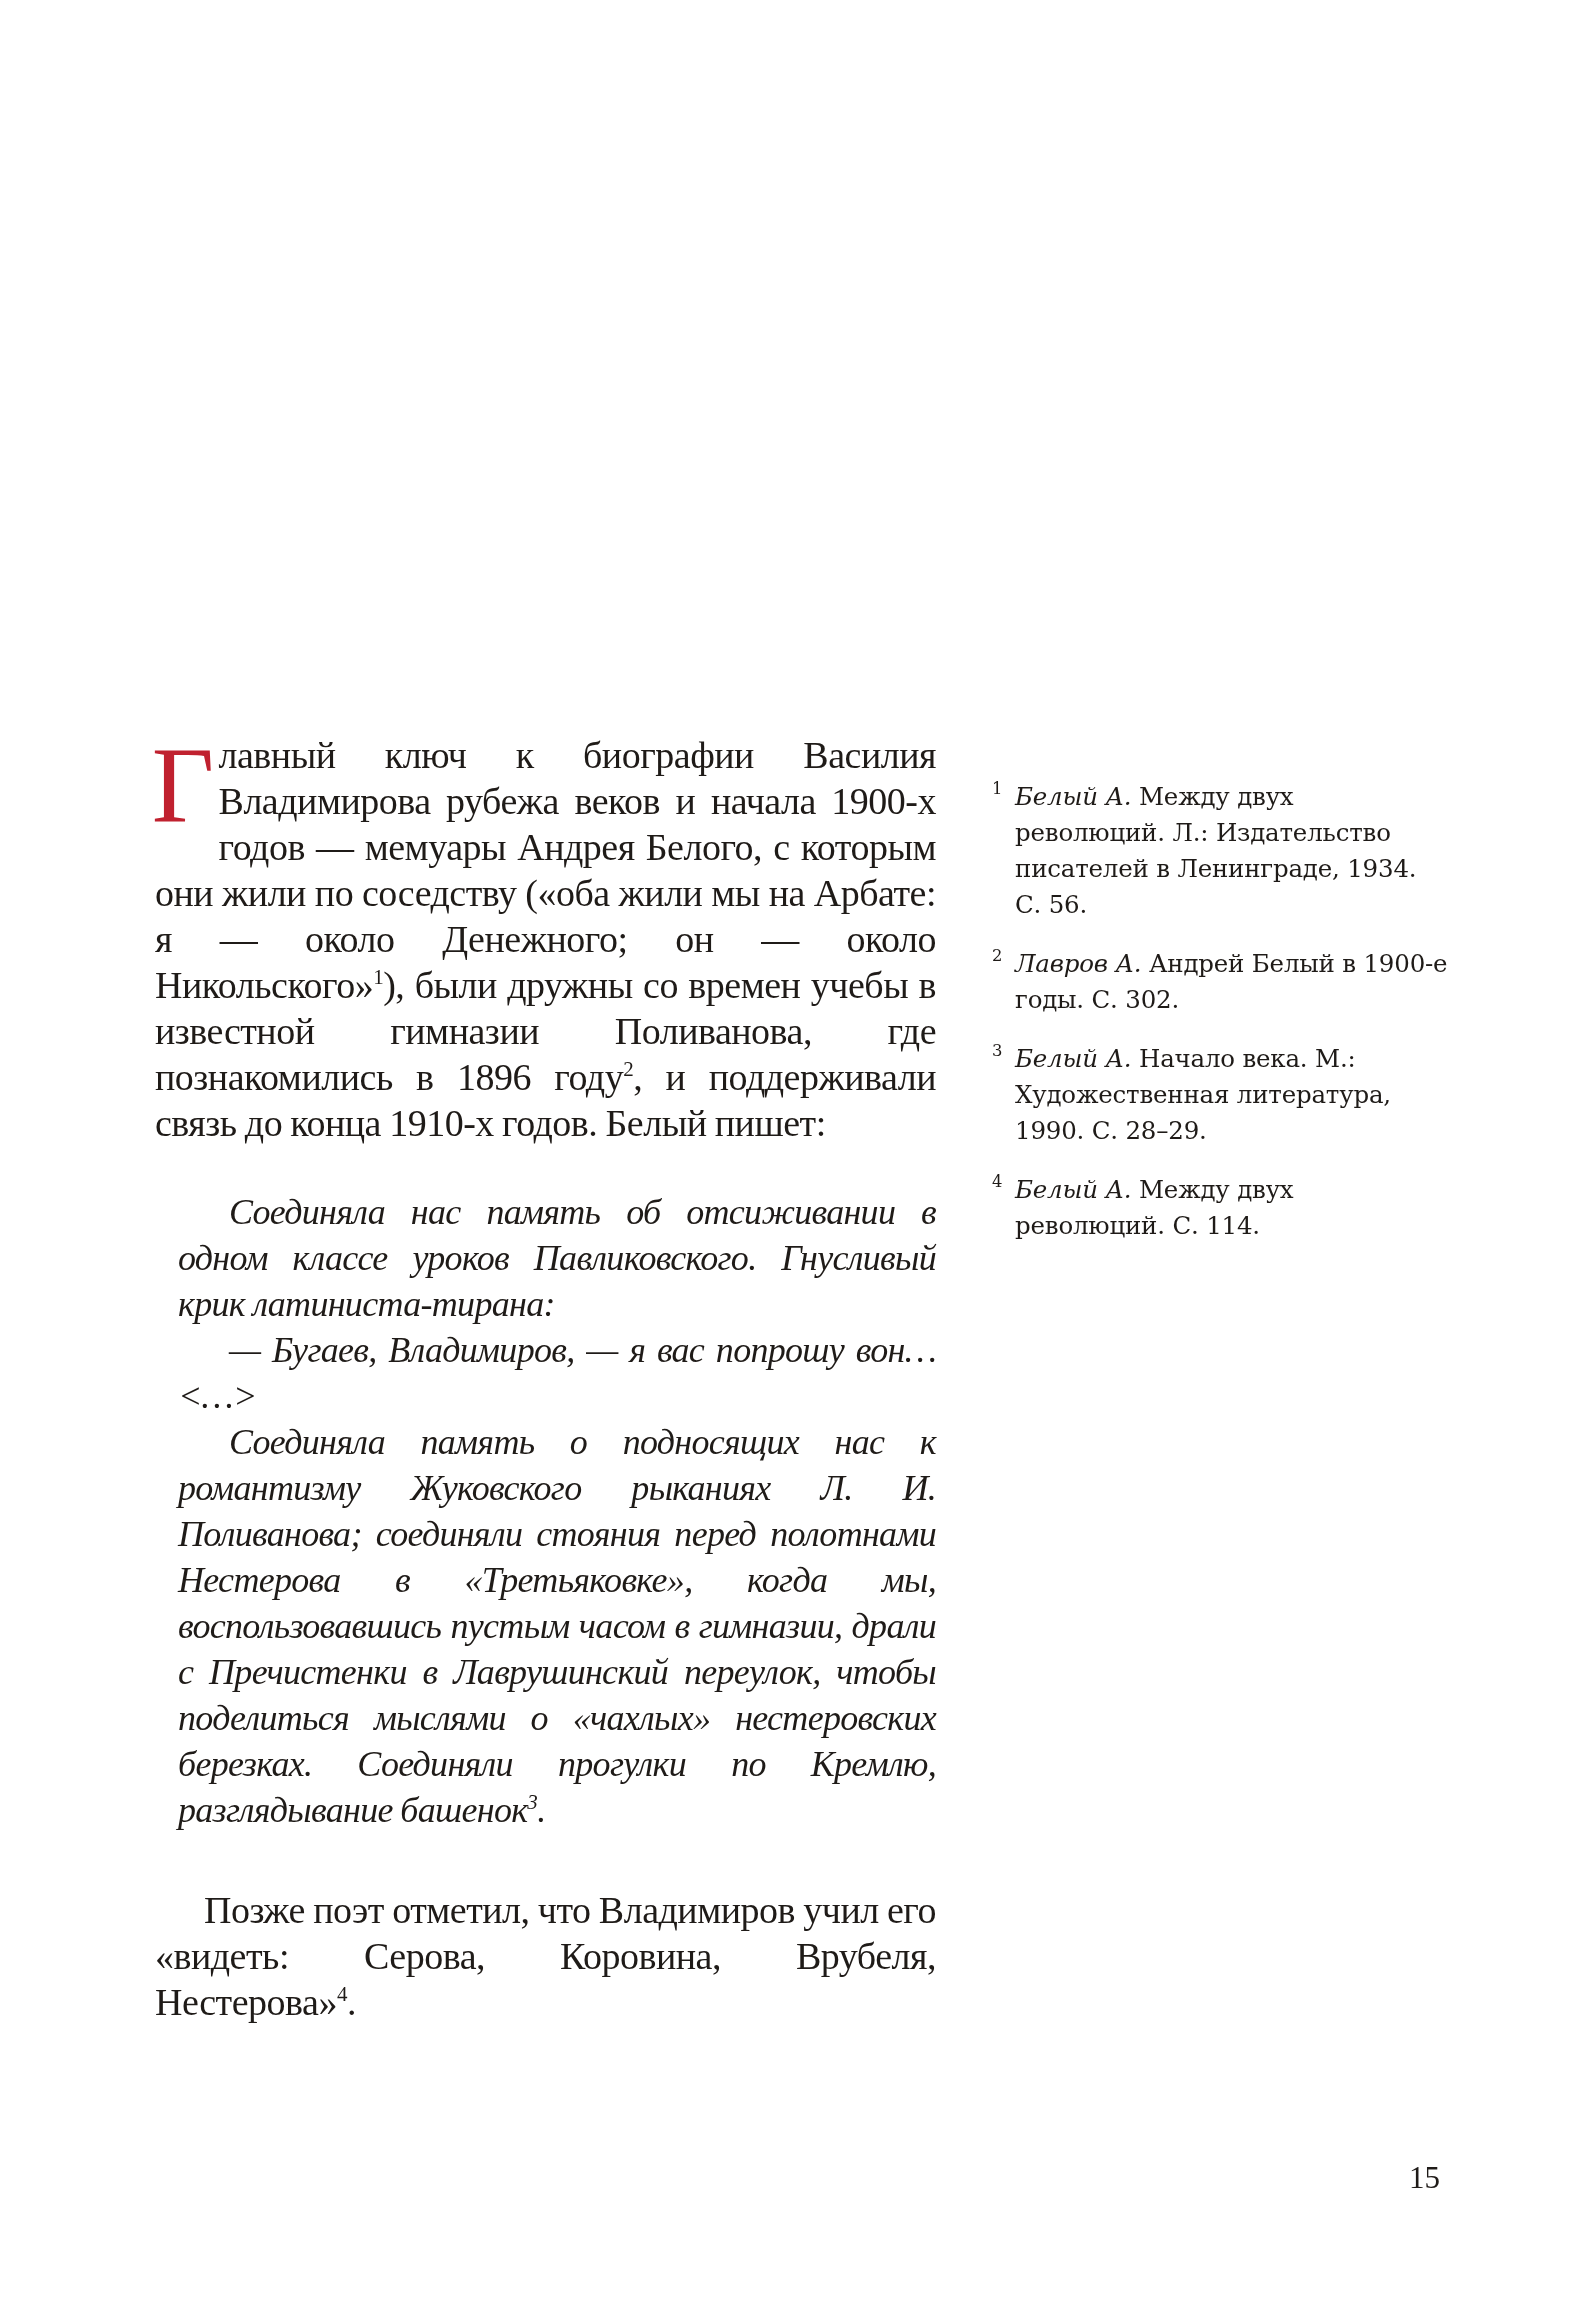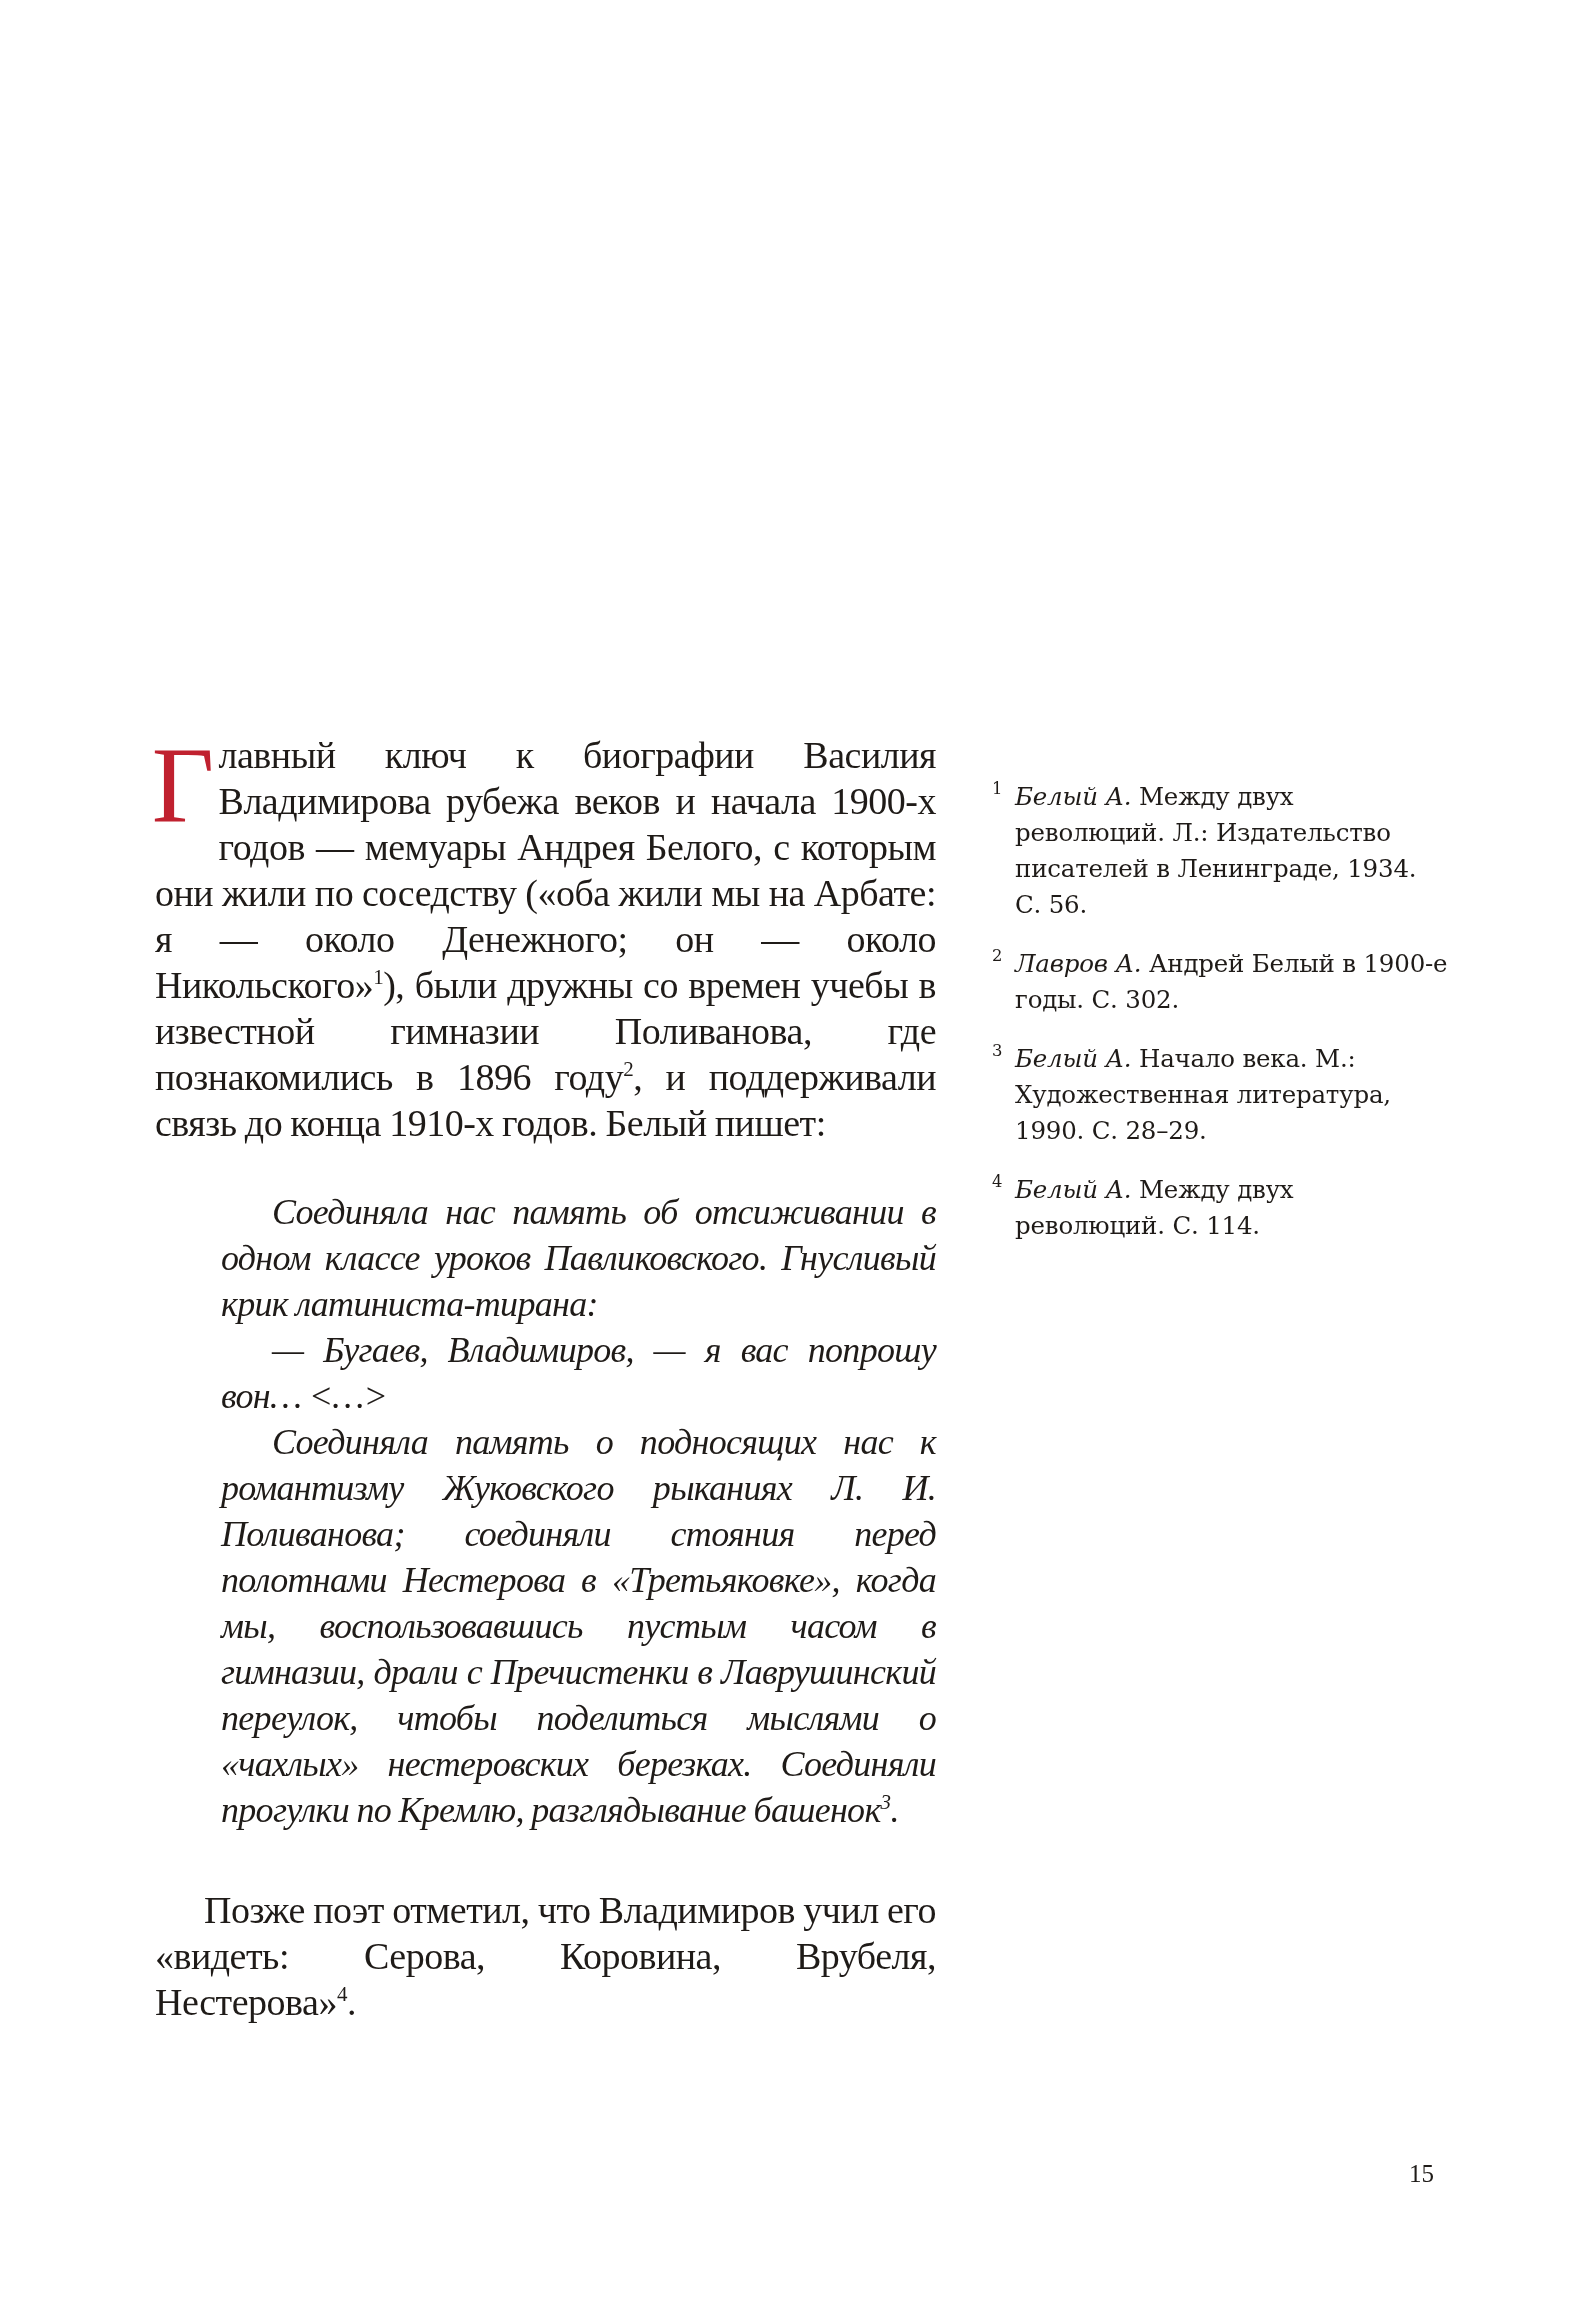--- a/index.html
+++ b/index.html
@@ -13,41 +13,41 @@
   }
   .main p { margin: 0; }
   .lead { text-indent: 0; }
   .drop {
     float: left; color: #c0212f; font-size: 108px; line-height: 82px;
     margin: 11.5px 4.9px 0 -3.3px; height: 82px; font-family: "Liberation Serif", serif;
   }
   .fn-ref { font-size: 21px; vertical-align: super; line-height: 0; }
 
   .quote {
-    margin: 43px 0 0 66px; font-style: italic; font-size: 36px; line-height: 46px;
+    margin: 43px 0 0 23px; font-style: italic; font-size: 36px; line-height: 46px;
     letter-spacing: -0.7px;
     font-family: Liberation Serif, serif;
   }
   .quote .q-par { text-indent: 51px; margin: 0; }
 
   .after { margin-top: 54px; }
   .after .indent { text-indent: 49px; margin-top: 48px; }
 
   .footnotes {
     position: absolute; left: 992px; top: 779px; width: 458px;
     font-family: "DejaVu Serif", serif; font-size: 24.5px; line-height: 36px;
     color: #1f1b18; letter-spacing: -0.2px;
   }
   .fn { position: relative; padding-left: 23px; margin-bottom: 23px; }
   .fn-num { position: absolute; left: 0; top: -1.6px; font-size: 16.4px; line-height: 24.5px; }
   .fn-author { font-style: italic; }
 
   .page-number {
     position: absolute; left: 1409px; top: 2160px; font-family: "Liberation Serif", serif;
-    font-size: 25px; color: #1f1b18;
+    font-size: 31px; color: #1f1b18;
   }
 </style>
 </head>
 <body>
 
 <div class="page">
 
   <div class="main">
     <p class="lead"><span class="drop">Г</span><span>лавный ключ к биографии Василия Владимирова рубежа веков и начала 1900-х годов — мемуары Андрея Белого, с которым они жили по соседству («оба жили мы на Арбате: я — около Денежного; он — около Никольского»</span><sup class="fn-ref">1</sup><span>), были дружны со времен учебы в известной гимназии Поливанова, где познакомились в 1896 году</span><sup class="fn-ref">2</sup><span>, и поддерживали связь до конца 1910-х годов. Белый пишет:</span></p>
 

